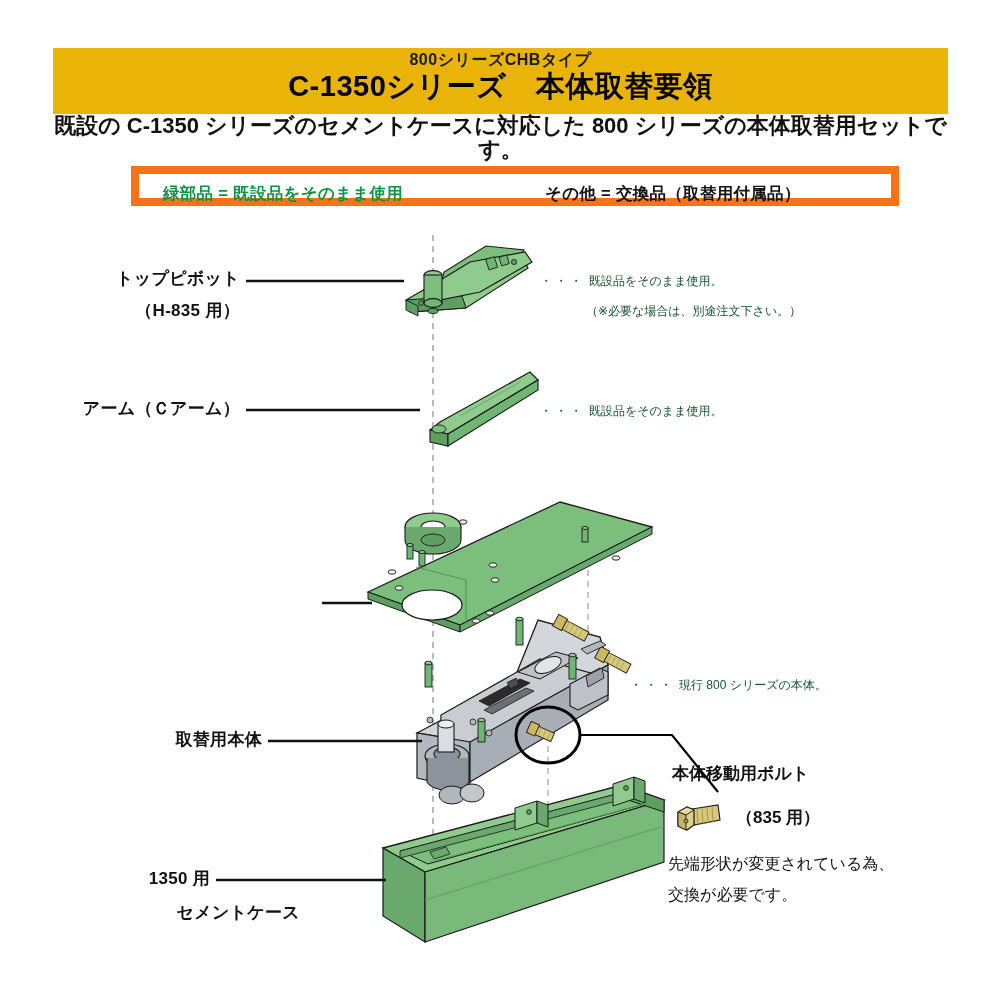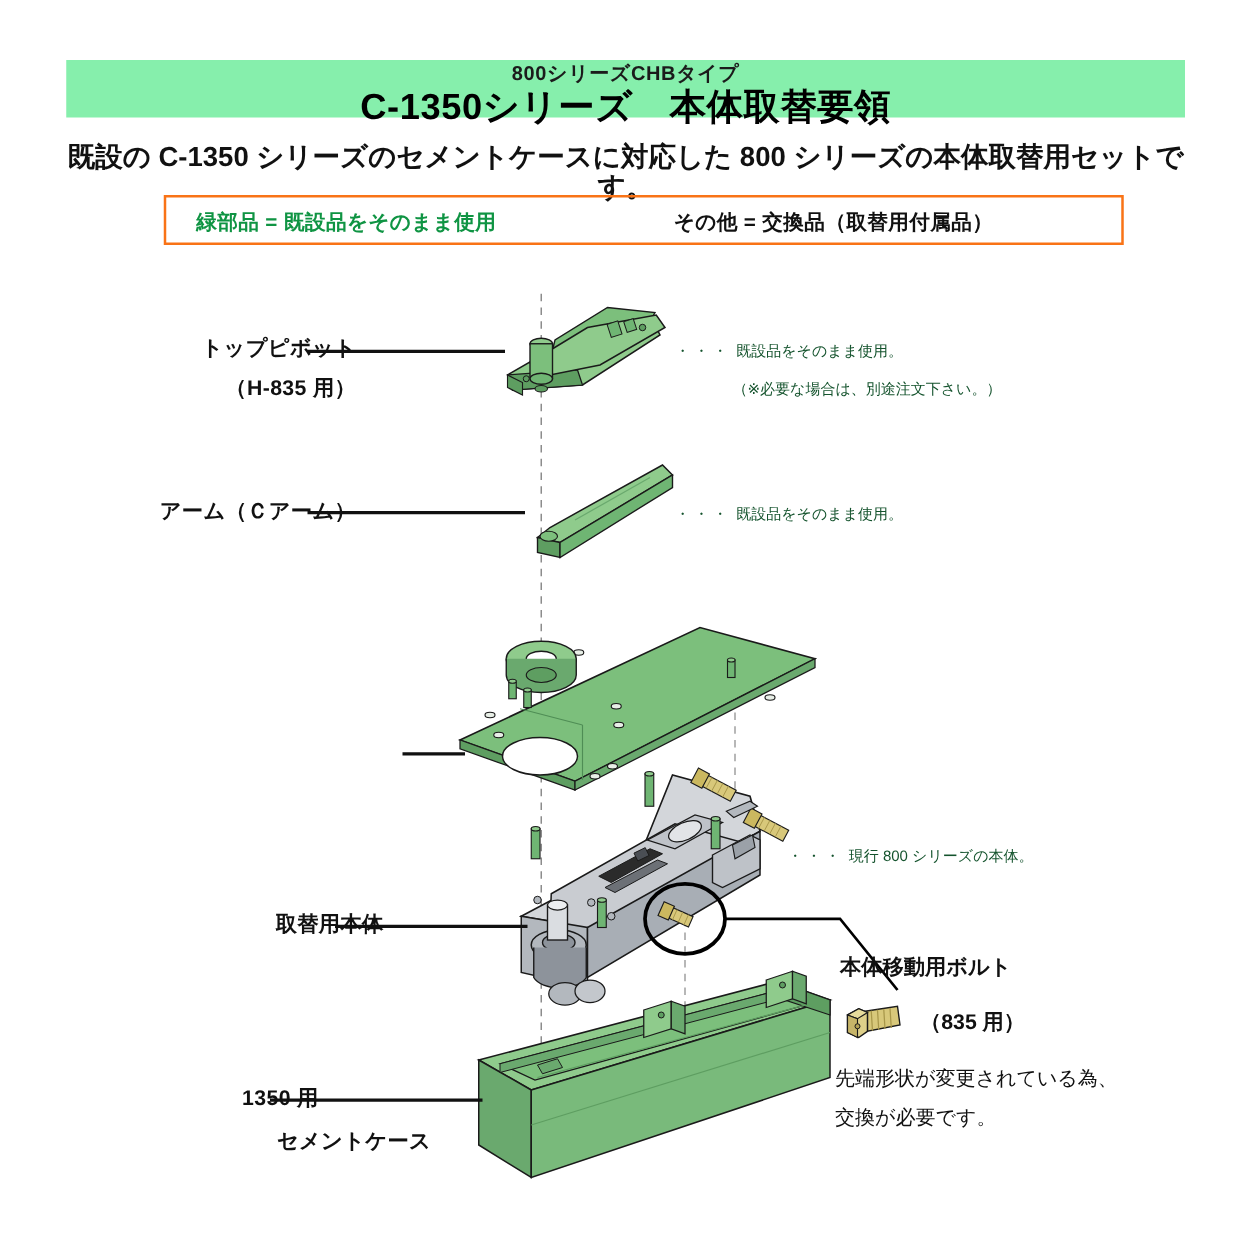--- a/index.html
+++ b/index.html
@@ -8,22 +8,22 @@
     background:#ffffff;
     font-family:"Liberation Sans","DejaVu Sans",sans-serif;
     color:#111;
     overflow:hidden;
     position:relative;
   }
   .page{position:absolute;left:0;top:0;width:1000px;height:1000px;}
 
   
   .hdr-band{
-    position:absolute;left:53px;top:48px;width:895px;height:46px;
-    background:#86efac;
+    position:absolute;left:53px;top:48px;width:895px;height:66px;
+    background:#eab308;
   }
   .hdr-sub{
     position:absolute;left:0;top:0;width:895px;
     text-align:center;
     font-size:16px;font-weight:700;letter-spacing:.5px;
     color:#1b1b1b;
     line-height:20px;padding-top:2px;
   }
   .hdr-title{
     position:absolute;left:0;top:20px;width:895px;
@@ -34,43 +34,43 @@
   }
   .hdr-lead{
     position:absolute;left:53px;top:114px;width:895px;
     text-align:center;
     font-size:22px;font-weight:700;color:#111;
     line-height:24px;
   }
 
   
   .legend{
-    position:absolute;left:131px;top:156px;width:768px;height:40px;
-    border:2px solid #f97316;
+    position:absolute;left:131px;top:166px;width:768px;height:40px;
+    border:8px solid #f97316;
     box-sizing:border-box;
   }
   .legend-left{
     position:absolute;left:24px;top:9px;
     font-size:16.5px;font-weight:700;color:#0f9443;
     letter-spacing:.3px;
   }
   .legend-right{
     position:absolute;left:406px;top:9px;
     font-size:16.5px;font-weight:700;color:#111;
     letter-spacing:.3px;
   }
 
   
   .lbl{
     position:absolute;
     font-size:17px;font-weight:700;color:#111;
     white-space:nowrap;line-height:28px;
     letter-spacing:.3px;
   }
-  .lbl.r{text-align:right;padding-left:45px;}
+  .lbl.r{text-align:right;}
 
   
   .note{
     position:absolute;
     font-size:12px;color:#14532d;white-space:nowrap;
     line-height:26px;font-weight:400;
   }
   .dots{letter-spacing:3px;margin-right:4px;}
 
   

